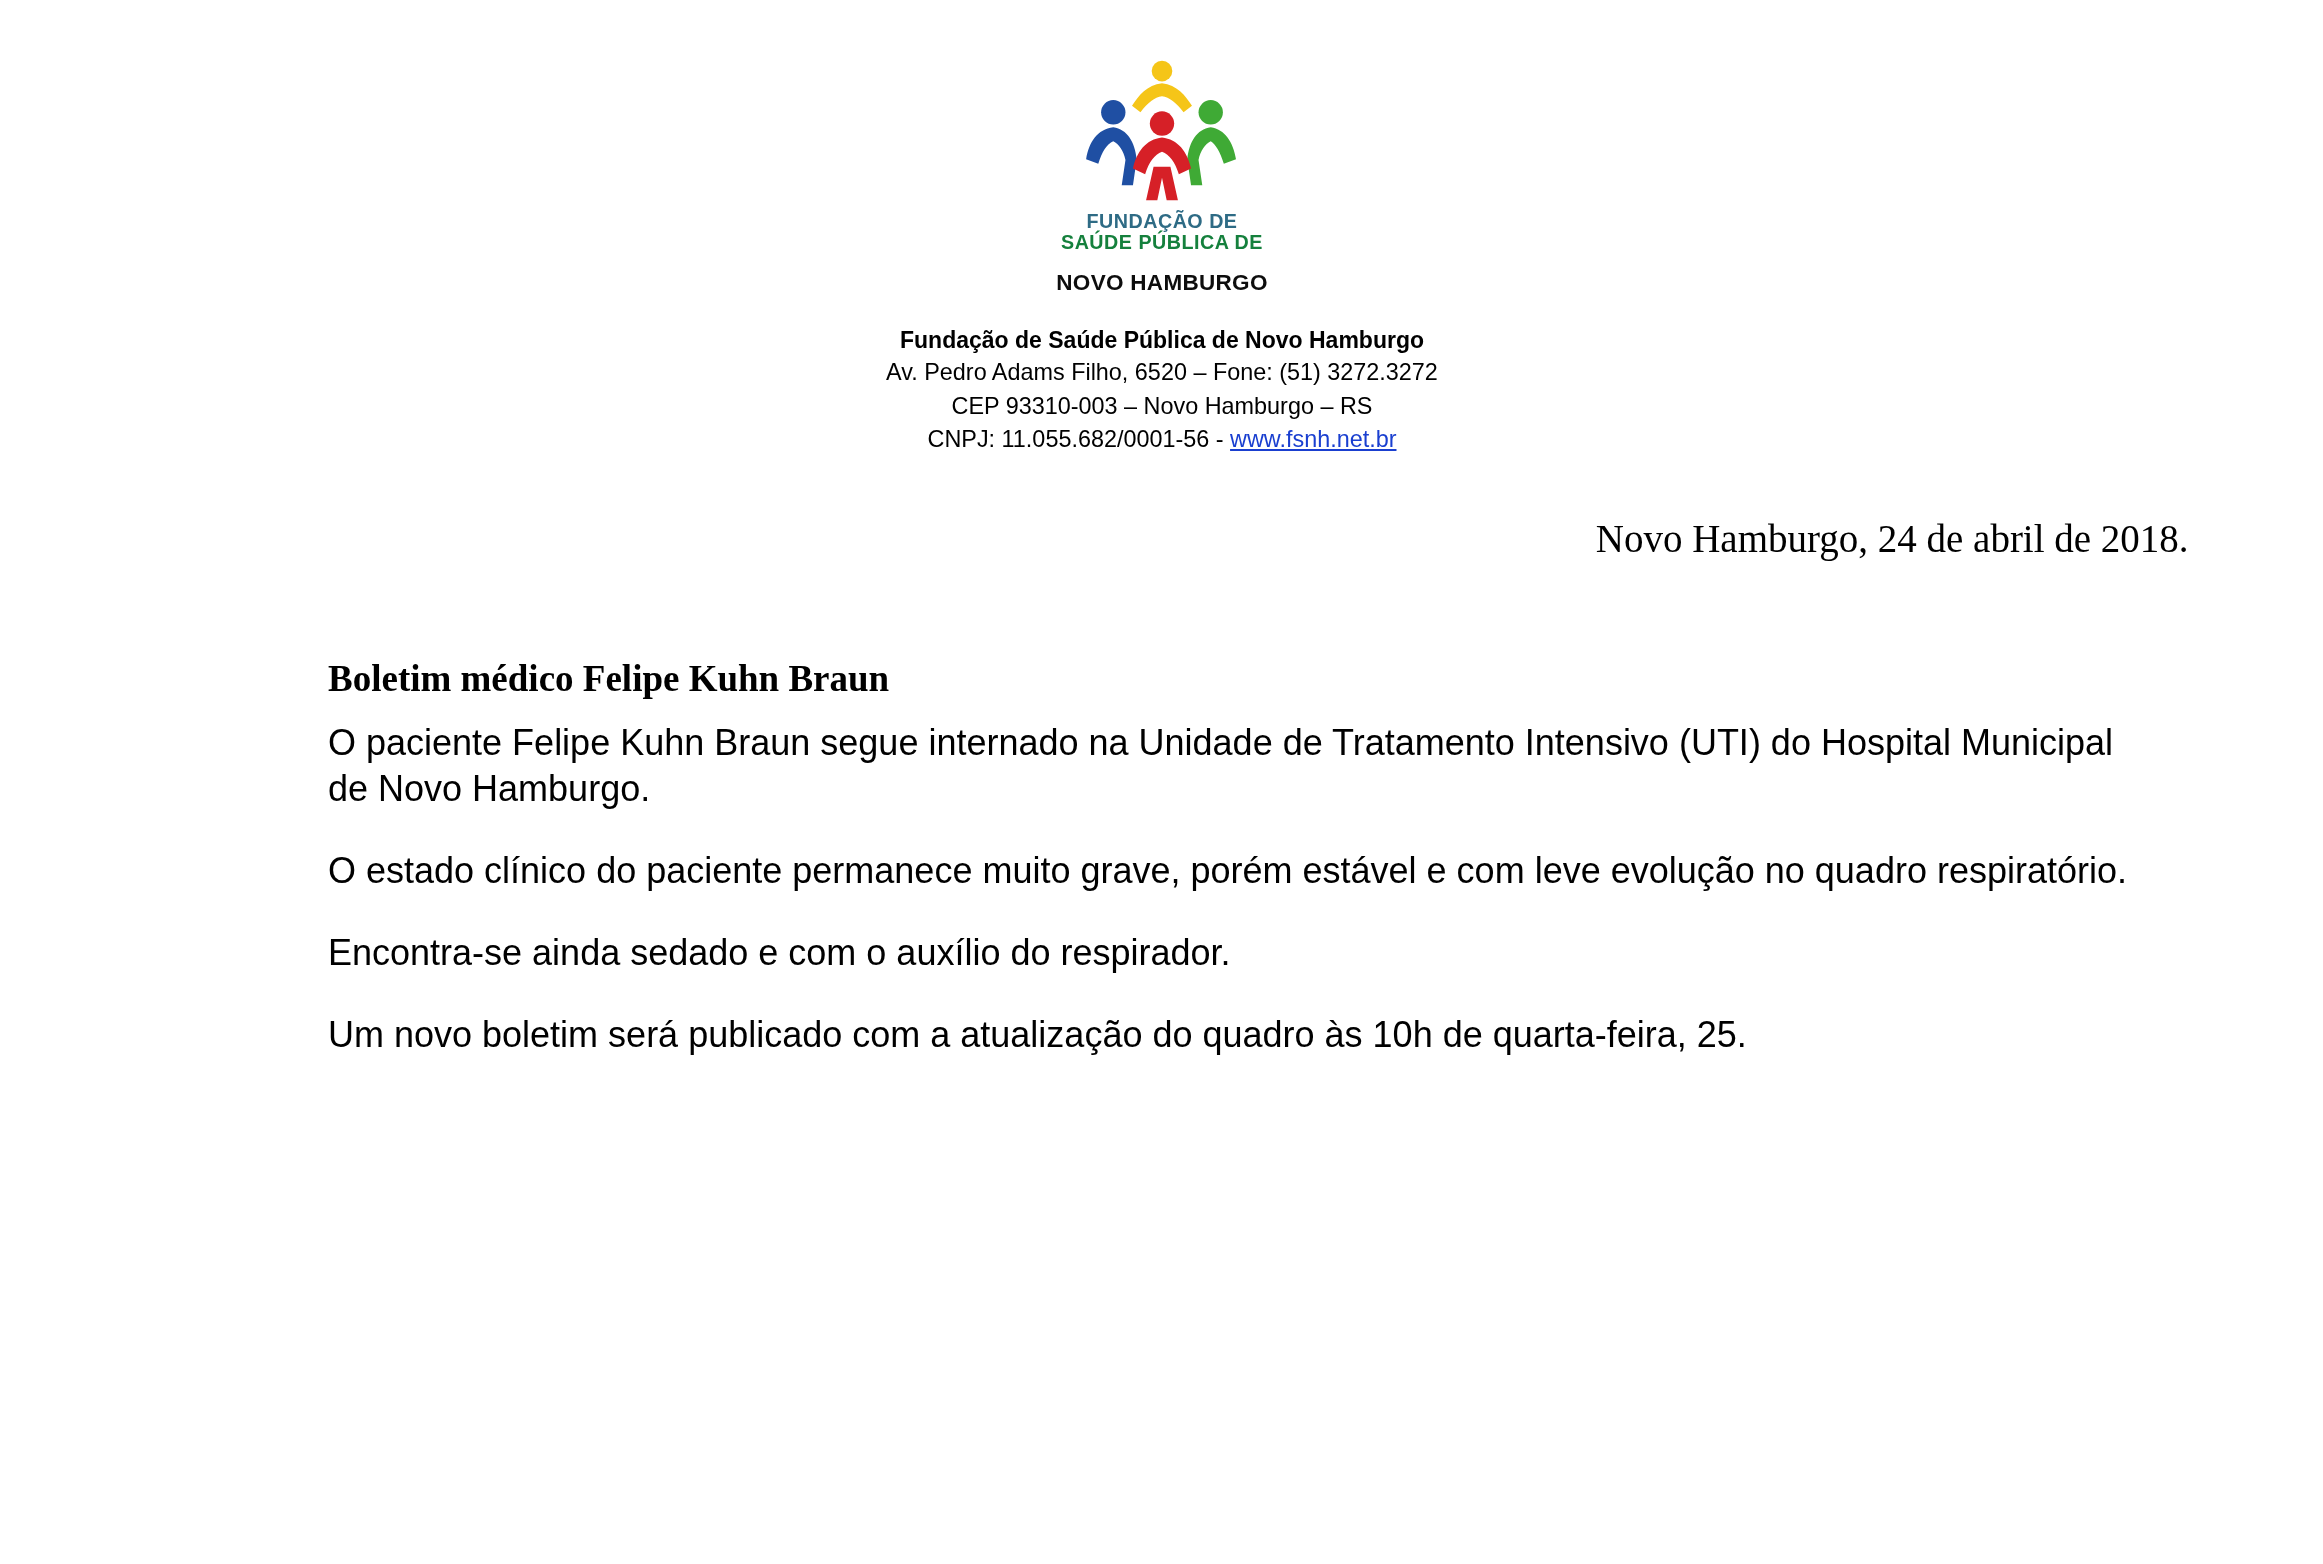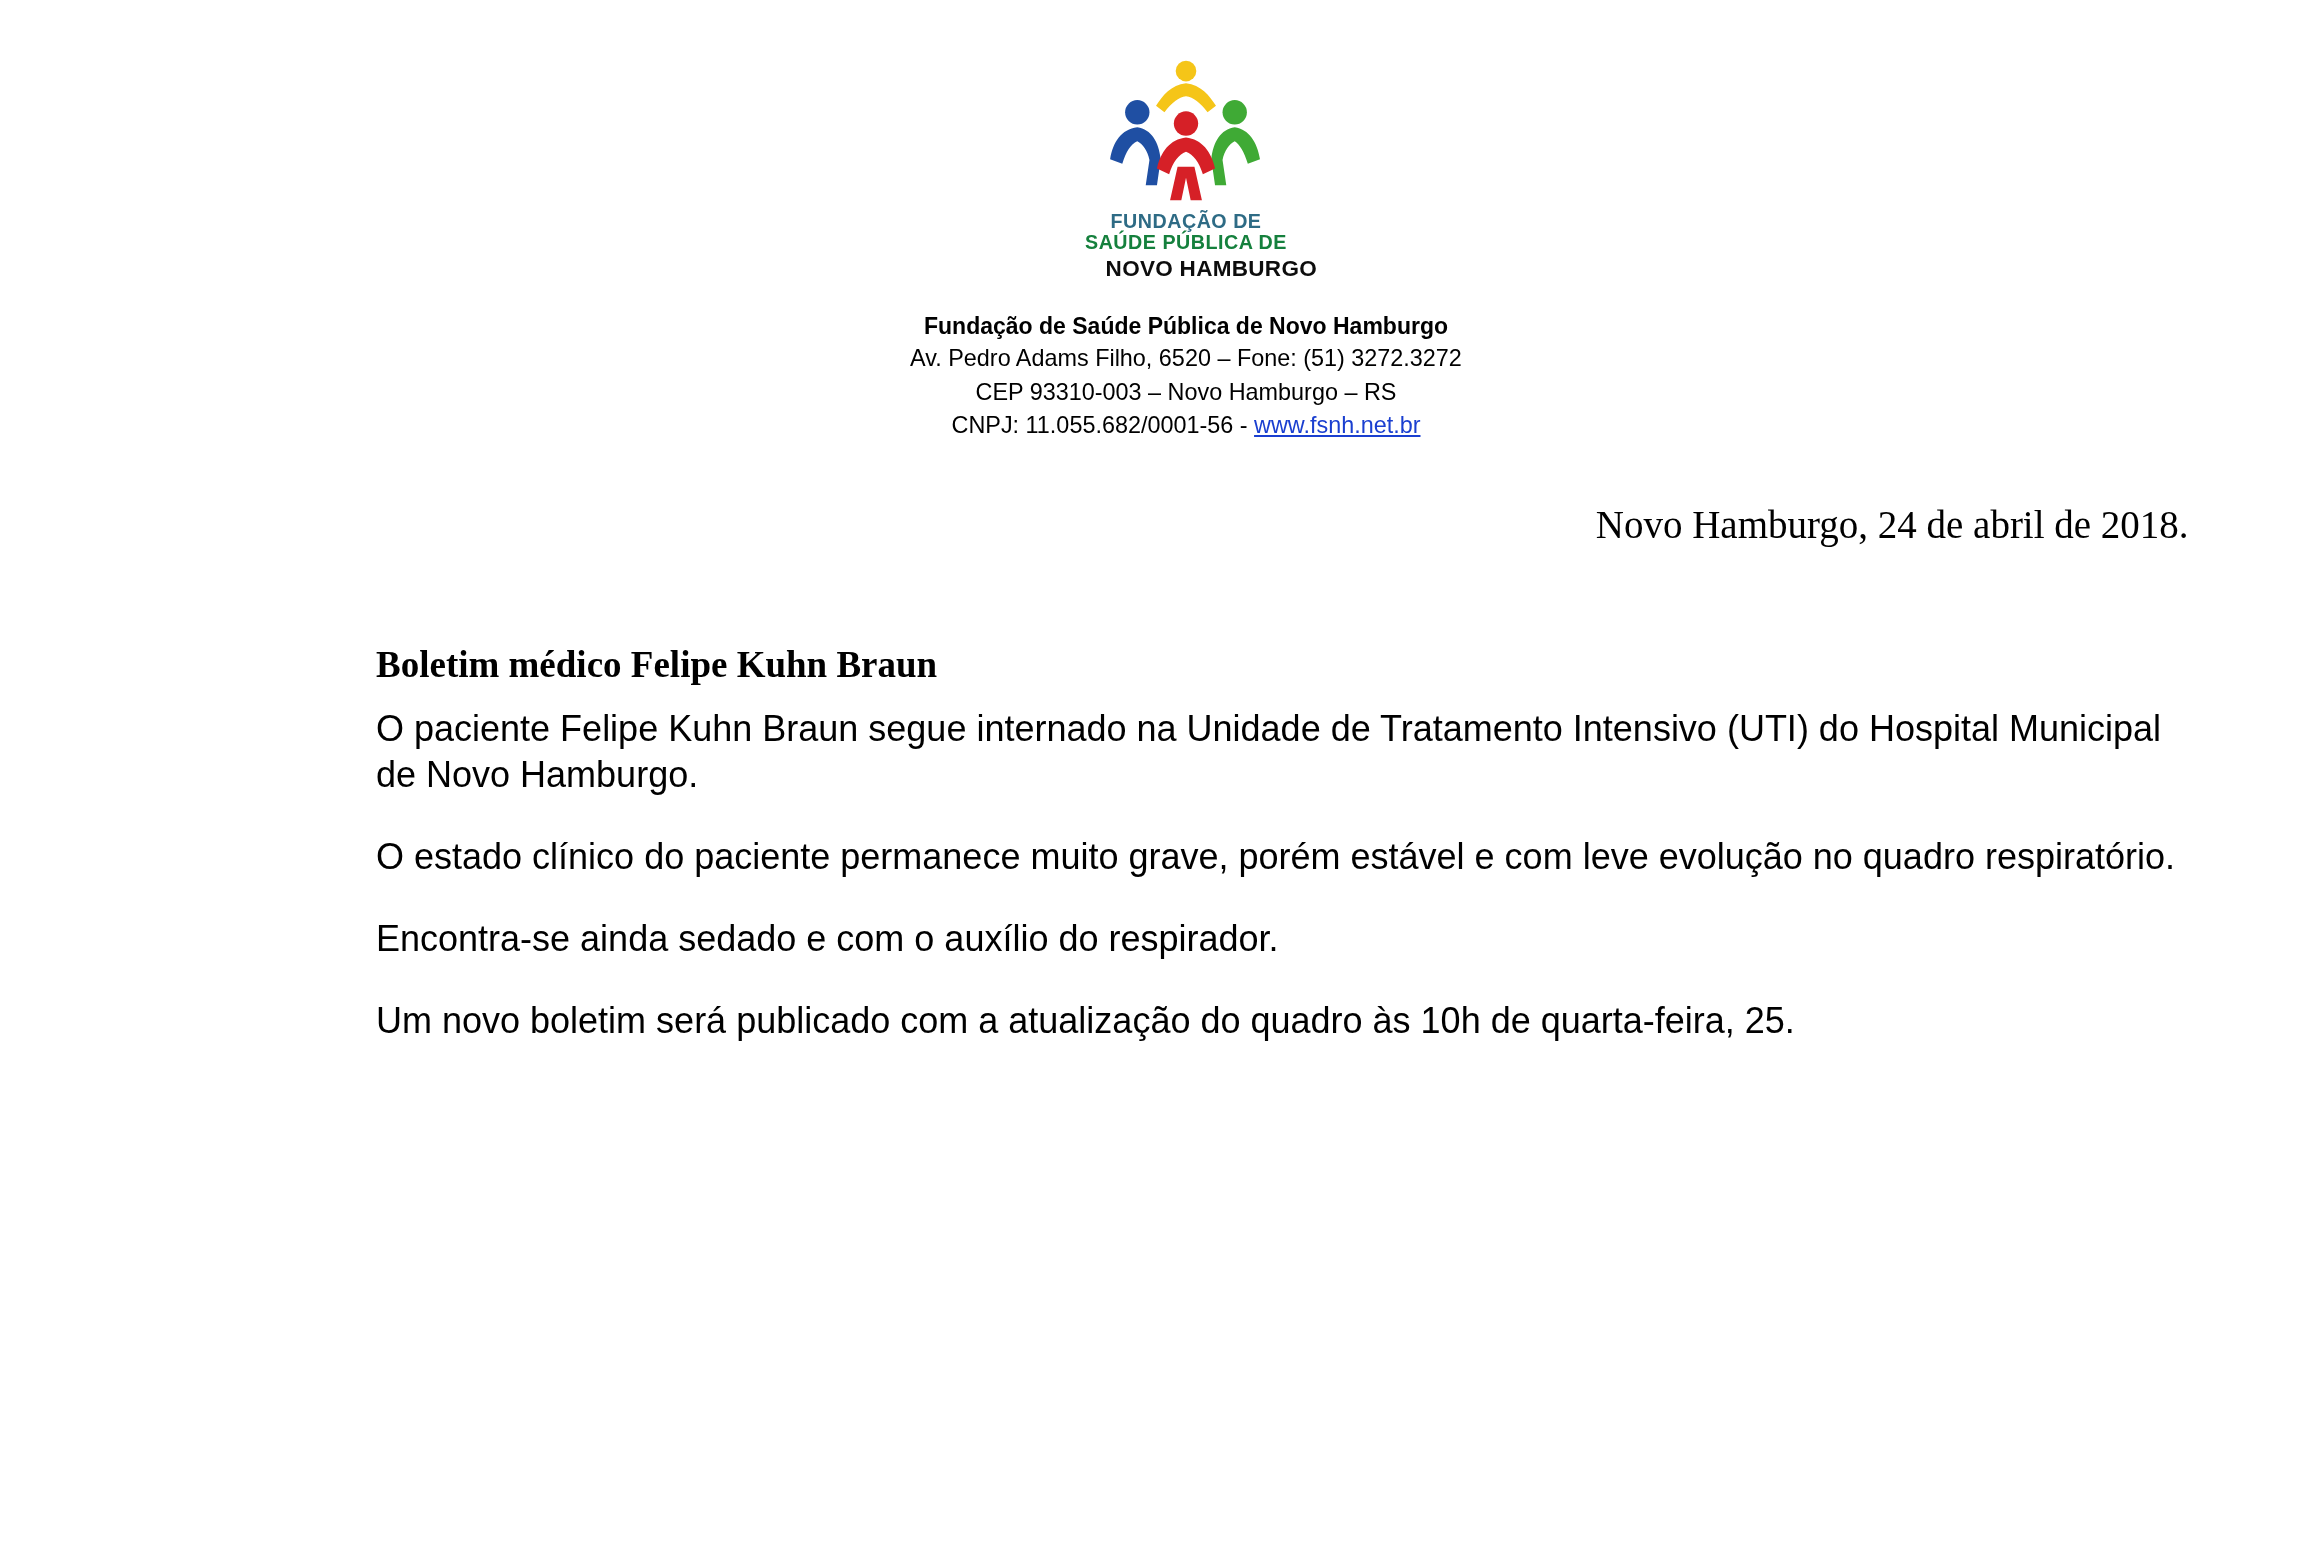--- a/index.html
+++ b/index.html
@@ -15,21 +15,20 @@
     color: #000000;
     overflow: hidden;
     position: relative;
   }
 
   .page {
     width: 2324px;
     height: 1565px;
     position: relative;
     box-sizing: border-box;
-    padding-left: 48px;
   }
 
   
   .letterhead {
     width: 100%;
     text-align: center;
     padding-top: 54px;
   }
 
   .logo-wrap {
@@ -61,22 +60,21 @@
     font-size: 19.7px;
     letter-spacing: 0.5px;
     color: #15803d;
     display: block;
   }
   .logo-text .l3 {
     font-size: 22.5px;
     letter-spacing: 0.3px;
     color: #0d0d0d;
     display: block;
-    margin-top: 4px;
-    text-align: right;
+    margin-top: 18px;
   }
 
   .org-block {
     margin-top: 28px;
     line-height: 1.42;
   }
   .org-name {
     font-size: 23px;
     font-weight: bold;
     color: #000;

